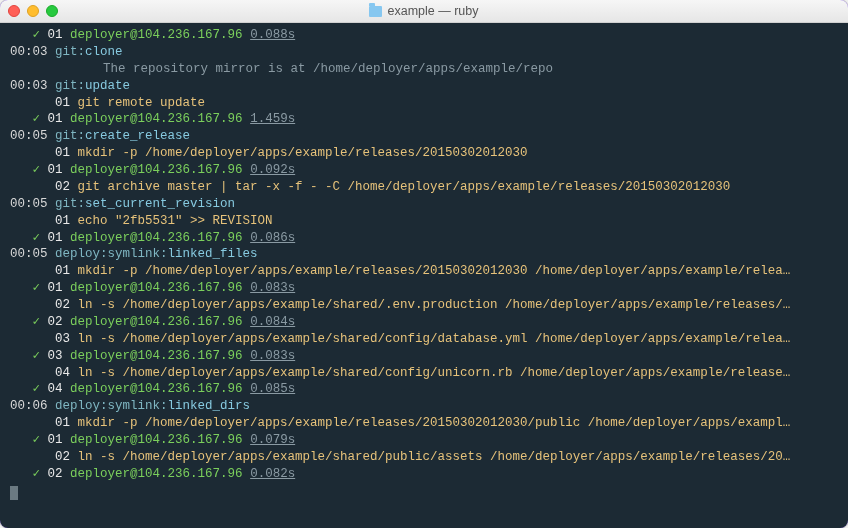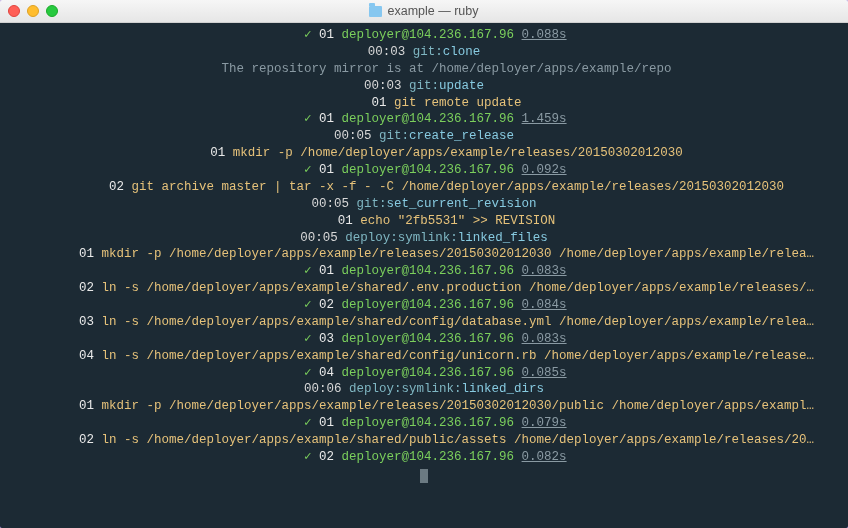--- a/index.html
+++ b/index.html
@@ -7,27 +7,26 @@
       width: 848px;
       height: 528px;
       font-family: Menlo, Monaco, "Courier New", monospace;
       font-size: 12.5px;
       background: #f0f0f0;
       overflow: hidden;
     }
     .window {
       width: 100%;
       height: 100%;
-      border-radius: 2px;
+      border-radius: 8px;
       overflow: hidden;
       display: flex;
       flex-direction: column;
       box-shadow: 0 0 0 1px #ccc;
       background: #8b5cf6;
-      text-align: center;
     }
     .titlebar {
       height: 23px;
       background: linear-gradient(to bottom, #f6f6f6, #e6e6e6);
       border-bottom: 1px solid #d0d0d0;
       display: flex;
       align-items: center;
       padding: 0 8px;
       position: relative;
     }
@@ -63,21 +62,21 @@
     .line { white-space: pre; overflow:hidden; text-overflow:ellipsis; }
     .ts { color: #d7d7d7; }
     .task-ns { color: #7fb6c2; }
     .task-colon { color: #7fb6c2; }
     .task-name { color: #87cae0; }
     .cmd-num { color: #e9e9e9; }
     .cmd-text { color: #e6c27a; }
     .check { color: #7bcf5c; }
     .host { color: #7bcf5c; }
     .dur { color: #8a9aa3; text-decoration: underline; }
-    .info { color: #8a9aa3; }
+    .info { color: #8a9aa3; margin-left: 48px; }
     .cursor-block{display:inline-block;width:8px;height:14px;background:#6b7a82;vertical-align:text-bottom;margin-top:3px;}
   </style>
 </head>
 <body>
 
 <div class="window">
   <div class="titlebar">
     <div class="traffic-lights">
       <div class="light red"></div>
       <div class="light yellow"></div>
@@ -95,20 +94,21 @@
       <div class="line"><span style="visibility:hidden">00:00 </span><span class="info">The repository mirror is at /home/deployer/apps/example/repo</span></div>
       <div class="line"><span class="ts">00:03</span> <span class="task-ns">git</span><span class="task-colon">:</span><span class="task-name">update</span></div>
       <div class="line"><span style="visibility:hidden">00:00 </span><span class="cmd-num">01</span> <span class="cmd-text">git remote update</span></div>
       <div class="line"><span style="visibility:hidden">00:</span><span class="check">✓</span> <span class="cmd-num">01</span> <span class="host">deployer@104.236.167.96</span> <span class="dur">1.459s</span></div>
       <div class="line"><span class="ts">00:05</span> <span class="task-ns">git</span><span class="task-colon">:</span><span class="task-name">create_release</span></div>
       <div class="line"><span style="visibility:hidden">00:00 </span><span class="cmd-num">01</span> <span class="cmd-text">mkdir -p /home/deployer/apps/example/releases/20150302012030</span></div>
       <div class="line"><span style="visibility:hidden">00:</span><span class="check">✓</span> <span class="cmd-num">01</span> <span class="host">deployer@104.236.167.96</span> <span class="dur">0.092s</span></div>
       <div class="line"><span style="visibility:hidden">00:00 </span><span class="cmd-num">02</span> <span class="cmd-text">git archive master | tar -x -f - -C /home/deployer/apps/example/releases/20150302012030</span></div>
       <div class="line"><span class="ts">00:05</span> <span class="task-ns">git</span><span class="task-colon">:</span><span class="task-name">set_current_revision</span></div>
       <div class="line"><span style="visibility:hidden">00:00 </span><span class="cmd-num">01</span> <span class="cmd-text">echo "2fb5531" &gt;&gt; REVISION</span></div>
+      <div class="line"><span style="visibility:hidden">00:</span><span class="check">✓</span> <span class="cmd-num">01</span> <span class="host">deployer@104.236.167.96</span> <span class="dur">0.086s</span></div>
       <div class="line"><span class="ts">00:05</span> <span class="task-ns">deploy:symlink</span><span class="task-colon">:</span><span class="task-name">linked_files</span></div>
       <div class="line"><span style="visibility:hidden">00:00 </span><span class="cmd-num">01</span> <span class="cmd-text">mkdir -p /home/deployer/apps/example/releases/20150302012030 /home/deployer/apps/example/relea…</span></div>
       <div class="line"><span style="visibility:hidden">00:</span><span class="check">✓</span> <span class="cmd-num">01</span> <span class="host">deployer@104.236.167.96</span> <span class="dur">0.083s</span></div>
       <div class="line"><span style="visibility:hidden">00:00 </span><span class="cmd-num">02</span> <span class="cmd-text">ln -s /home/deployer/apps/example/shared/.env.production /home/deployer/apps/example/releases/…</span></div>
       <div class="line"><span style="visibility:hidden">00:</span><span class="check">✓</span> <span class="cmd-num">02</span> <span class="host">deployer@104.236.167.96</span> <span class="dur">0.084s</span></div>
       <div class="line"><span style="visibility:hidden">00:00 </span><span class="cmd-num">03</span> <span class="cmd-text">ln -s /home/deployer/apps/example/shared/config/database.yml /home/deployer/apps/example/relea…</span></div>
       <div class="line"><span style="visibility:hidden">00:</span><span class="check">✓</span> <span class="cmd-num">03</span> <span class="host">deployer@104.236.167.96</span> <span class="dur">0.083s</span></div>
       <div class="line"><span style="visibility:hidden">00:00 </span><span class="cmd-num">04</span> <span class="cmd-text">ln -s /home/deployer/apps/example/shared/config/unicorn.rb /home/deployer/apps/example/release…</span></div>
       <div class="line"><span style="visibility:hidden">00:</span><span class="check">✓</span> <span class="cmd-num">04</span> <span class="host">deployer@104.236.167.96</span> <span class="dur">0.085s</span></div>
       <div class="line"><span class="ts">00:06</span> <span class="task-ns">deploy:symlink</span><span class="task-colon">:</span><span class="task-name">linked_dirs</span></div>

